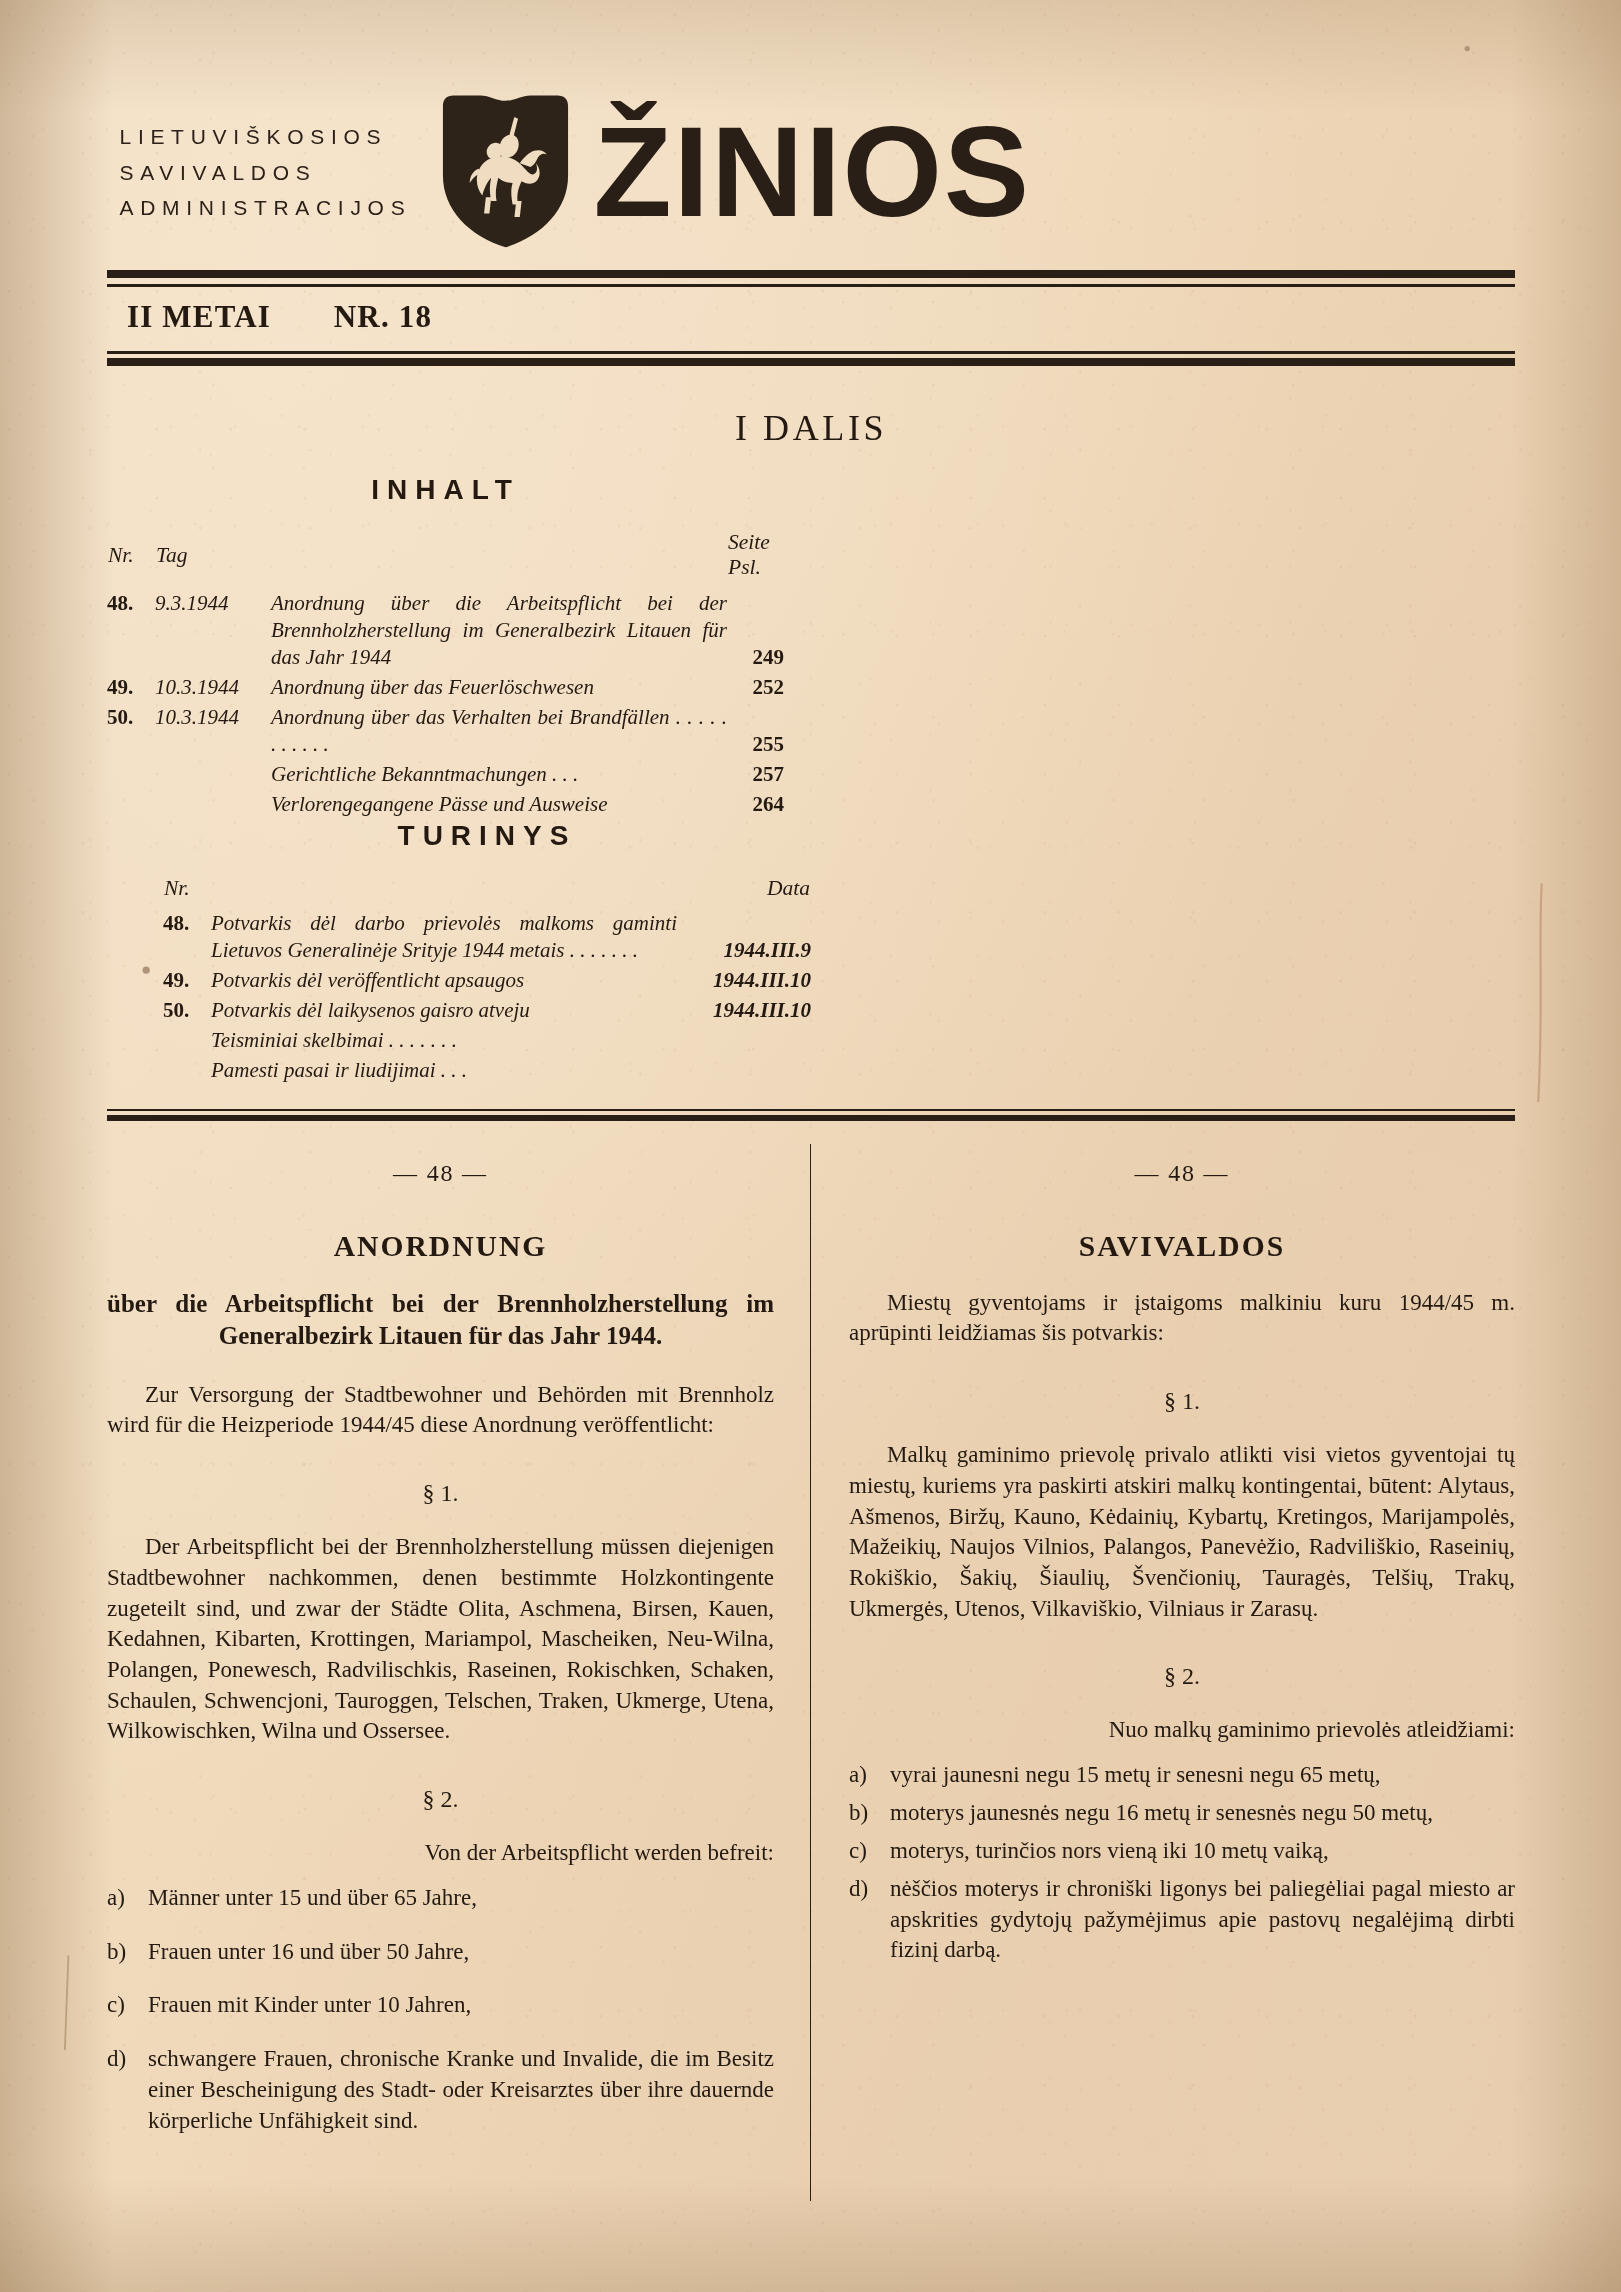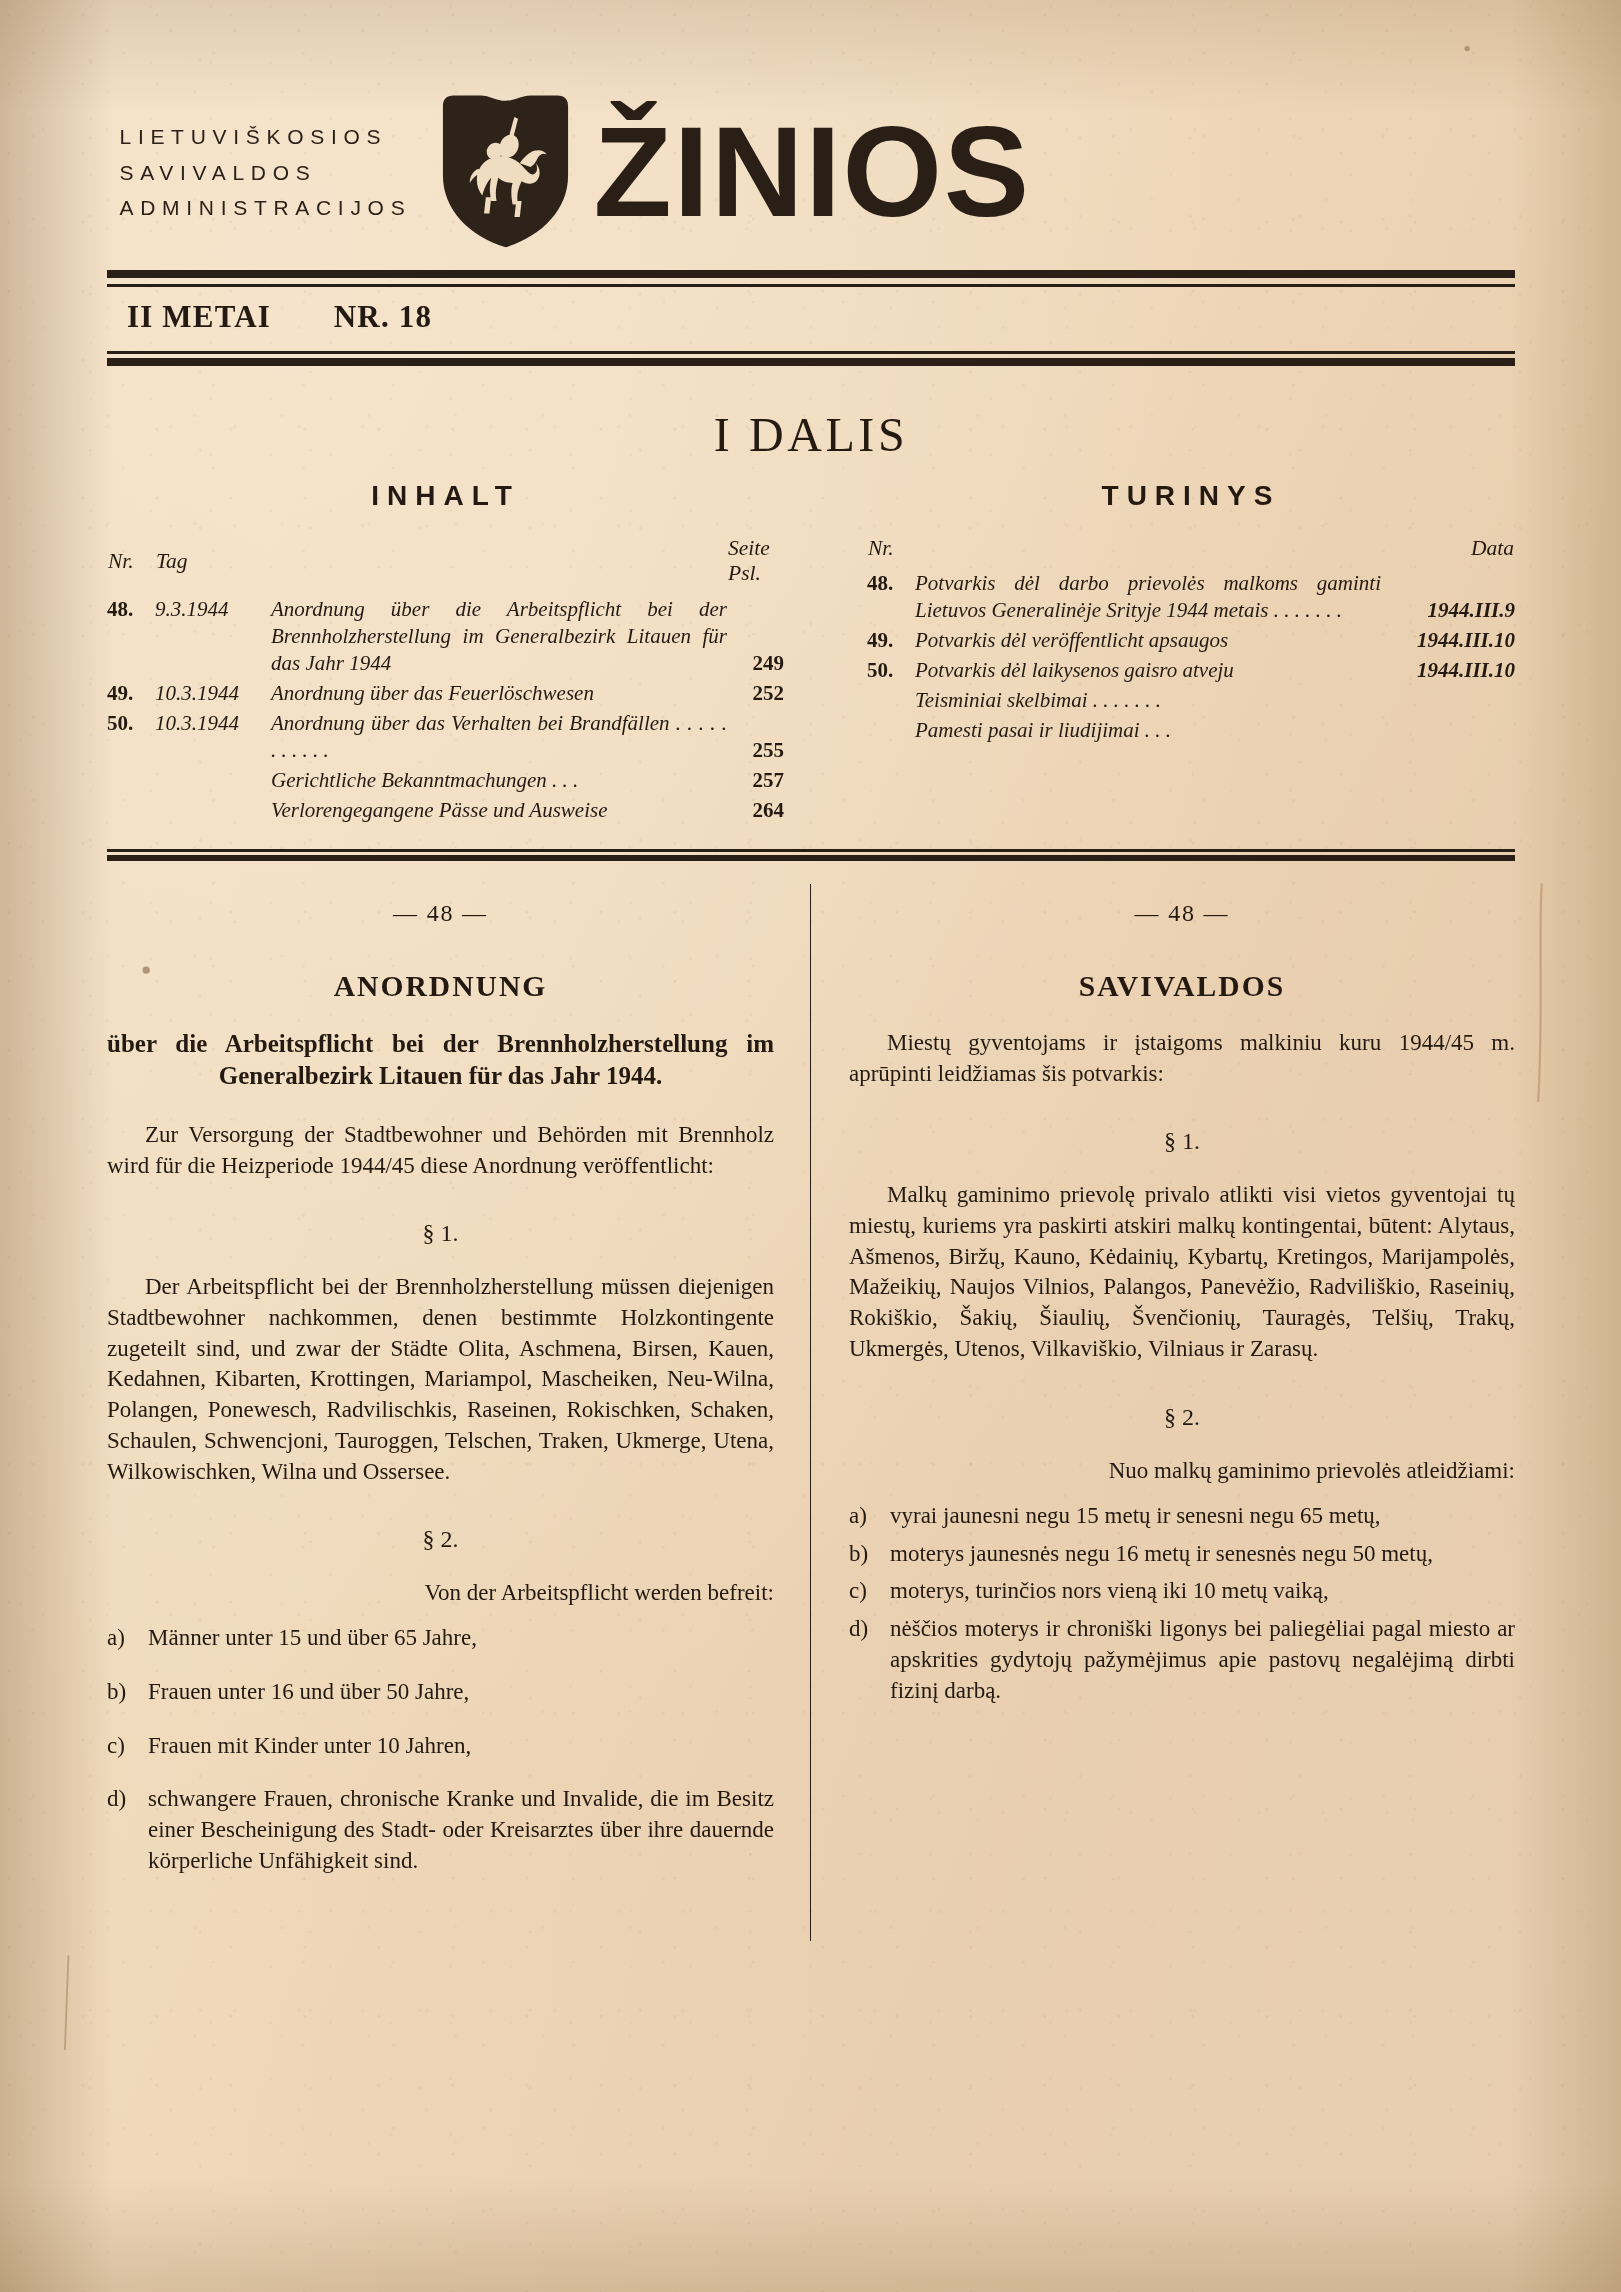--- a/index.html
+++ b/index.html
@@ -119,31 +119,32 @@
     text-align: center;
     font-size: 29.6px;
     font-weight: 700;
     line-height: 1.33;
     letter-spacing: 0.5px;
   }
 
   
   .part-title {
     text-align: center;
-    font-size: 48px;
+    font-size: 36px;
     letter-spacing: 3.6px;
-    margin: 41px 0 9px 0;
+    margin: 41px 0 16px 0;
     font-weight: 400;
   }
 
   
   .contents {
     display: flex;
     margin: 0 107px;
     padding-top: 9px;
+    flex-direction: column;
   }
   .contents-col { width: 50%; box-sizing: border-box; }
   .contents-col.left  { padding-right: 27px; }
   .contents-col.right { padding-left: 56px; }
   .contents-head {
     text-align: center;
     font-family: "Liberation Sans", "DejaVu Sans", sans-serif;
     font-size: 28px;
     font-weight: 700;
     letter-spacing: 8px;

